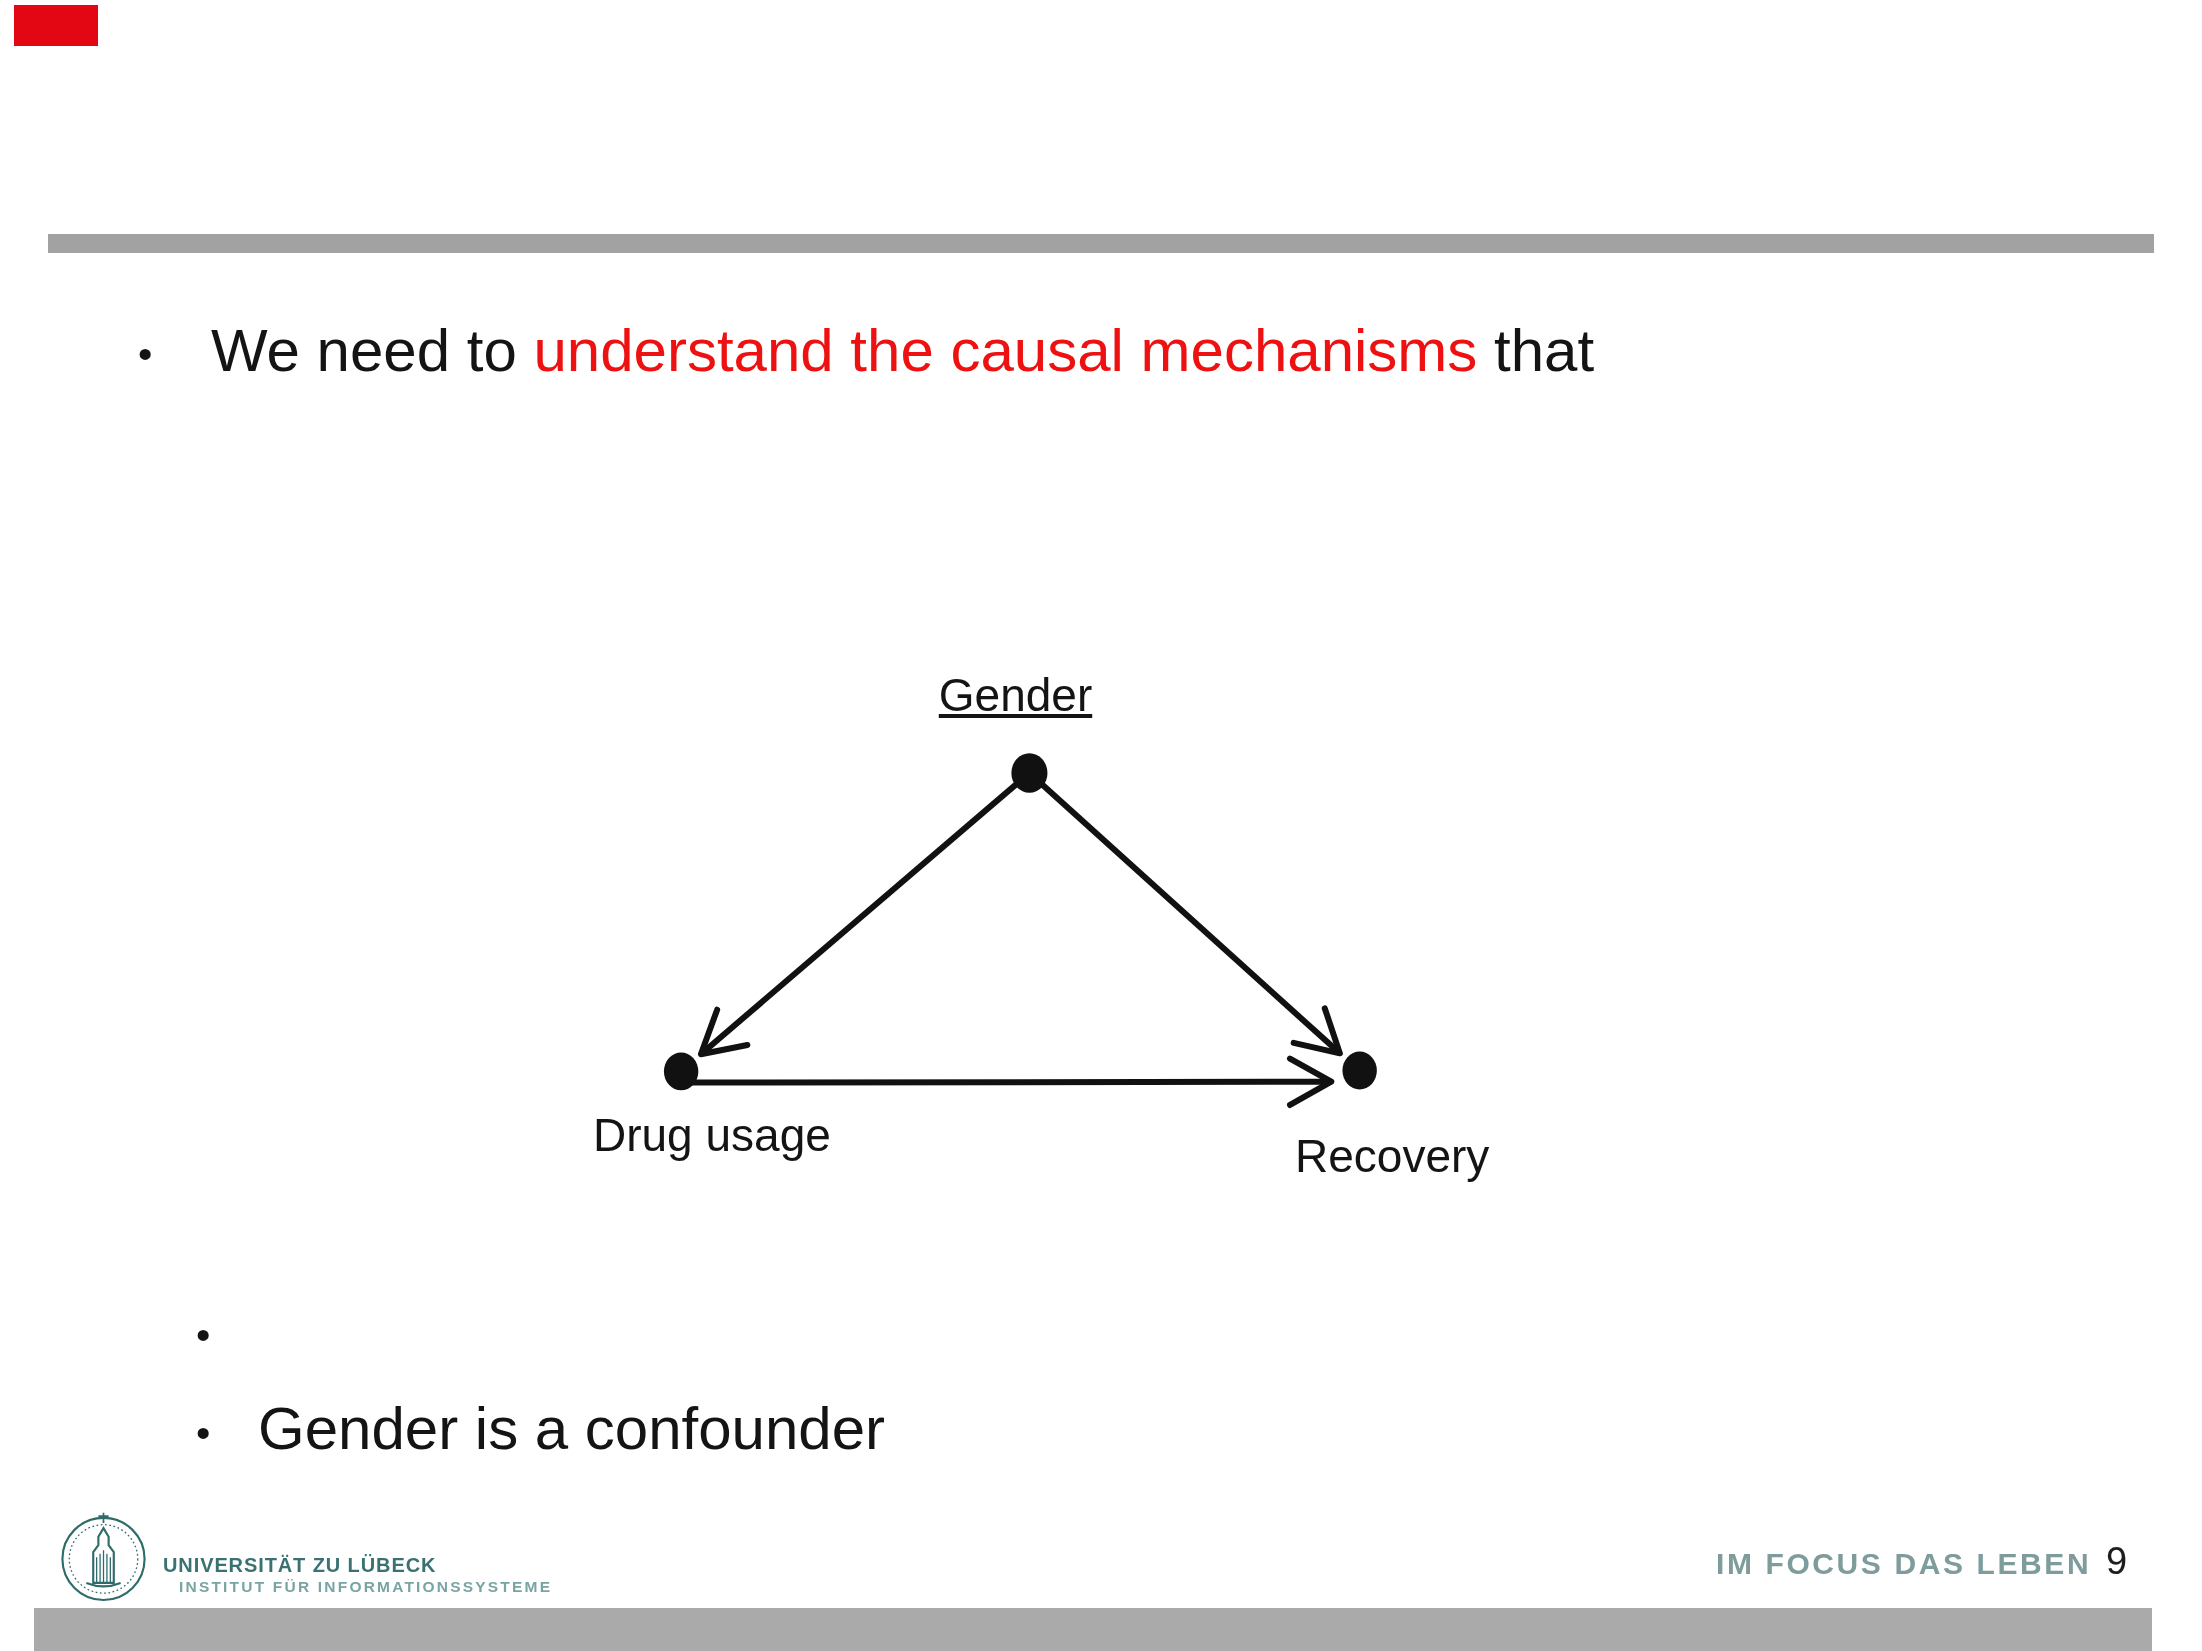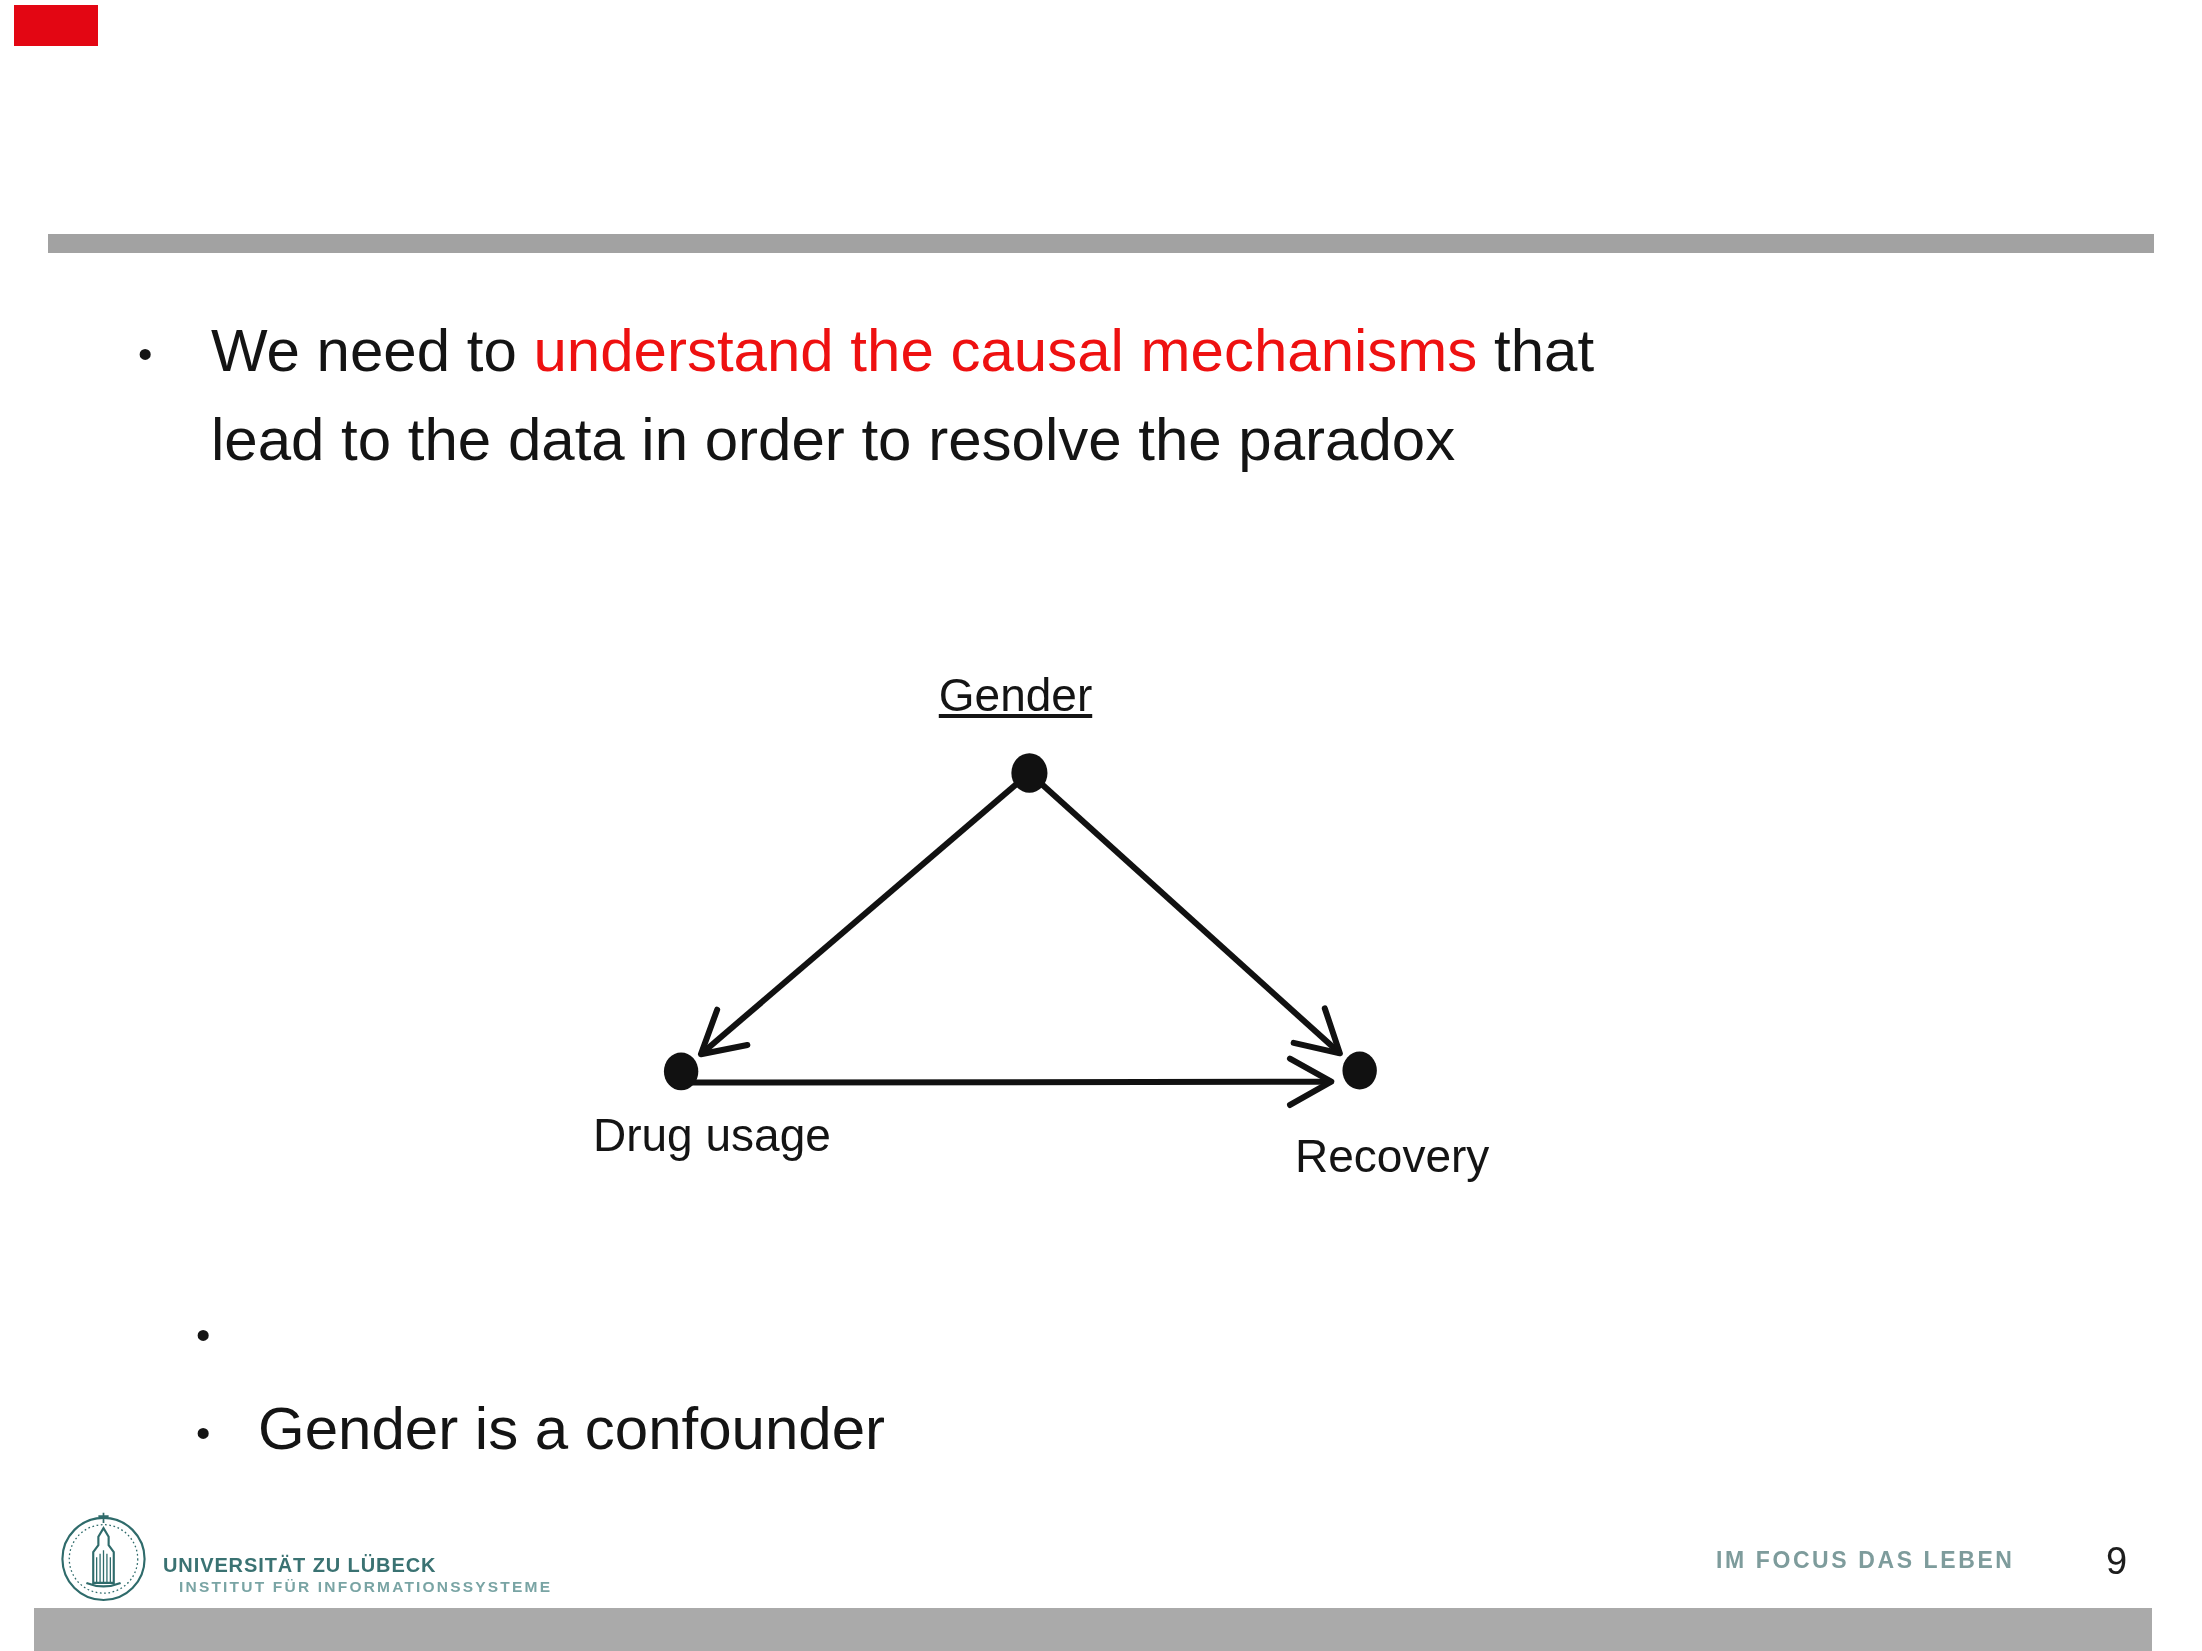--- a/index.html
+++ b/index.html
@@ -53,21 +53,21 @@
     font-size:20px;font-weight:bold;letter-spacing:0.9px;color:#3A7272;
     white-space:nowrap;
   }
   .uni-line2{
     position:absolute;left:179px;top:1578px;
     font-size:15.5px;font-weight:bold;letter-spacing:2.2px;color:#79A4A4;
     white-space:nowrap;
   }
   .motto{
     position:absolute;left:1716px;top:1547px;
-    font-size:23px;font-weight:bold;letter-spacing:2.6px;color:#7E9C9C;
+    font-size:30px;font-weight:bold;letter-spacing:2.6px;color:#7E9C9C;
     white-space:nowrap;
   }
   .page-number{
     position:absolute;left:2106px;top:1540px;
     font-size:38px;color:#1d1d1d;
   }
   .bottom-bar{
     position:absolute;left:34px;top:1608px;width:2118px;height:44px;
     background:#AAAAAA;
   }
@@ -78,21 +78,20 @@
 <div class="slide">
 
   <div class="corner-mark"></div>
 
 
   <div class="title-rule"></div>
 
   <span class="bullet-marker main-bullet-marker">•</span>
   <div class="main-bullet-text">
     <span>We need to </span><span class="hl-red">understand the causal mechanisms</span><span> that</span><br>
-    <span>lead to the data in order to resolve the paradox</span>
   </div>
 
   <svg class="diagram" viewBox="0 0 1200 640" xmlns="http://www.w3.org/2000/svg">
     <defs>
       <marker id="arrowV" markerUnits="userSpaceOnUse" markerWidth="140" markerHeight="140" viewBox="-70 -70 140 140" refX="0" refY="0" orient="auto">
         <path d="M -48 -27 L 0 0 L -48 27" fill="none" stroke="#111111" stroke-width="7" stroke-linecap="round" stroke-linejoin="round"></path>
       </marker>
     </defs>
     <line x1="597" y1="138" x2="215" y2="465" stroke="#111111" stroke-width="7" marker-end="url(#arrowV)"></line>
     <line x1="597" y1="138" x2="958" y2="464" stroke="#111111" stroke-width="7" marker-end="url(#arrowV)"></line>

